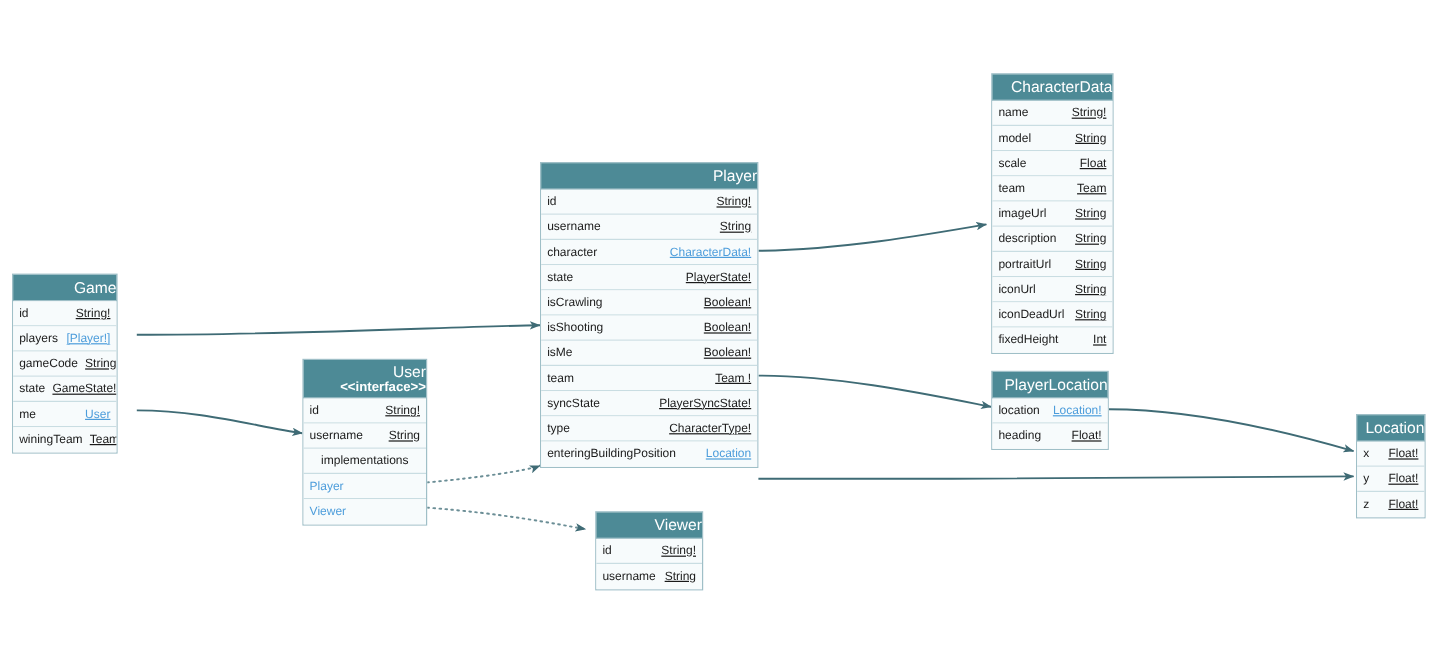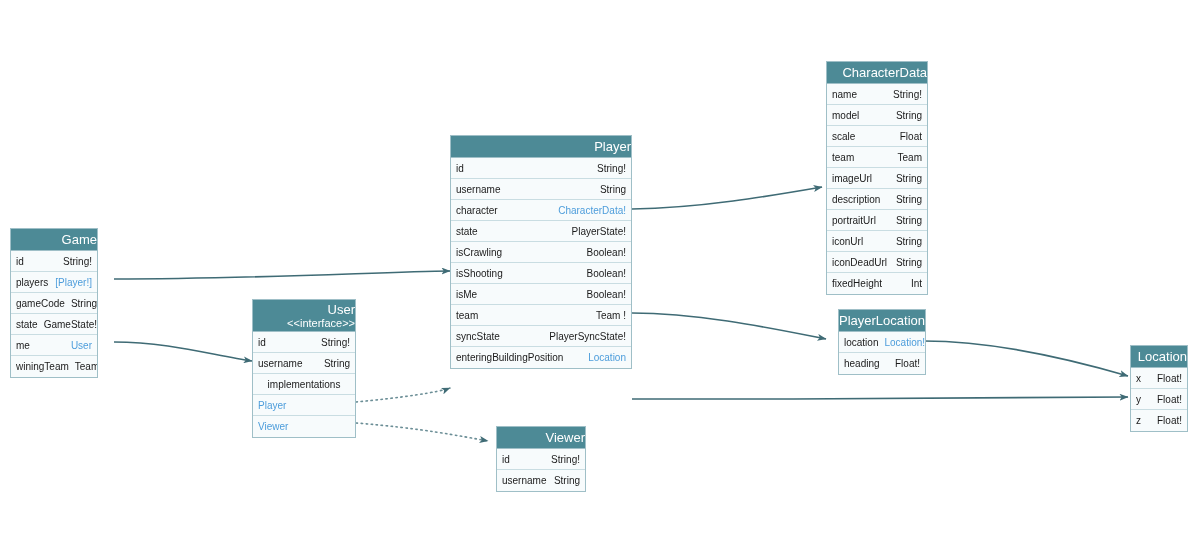--- a/index.html
+++ b/index.html
@@ -49,20 +49,21 @@
   .entity-header.two-line {
     height: 32px;
     line-height: 14px;
     padding-top: 3px;
     box-sizing: border-box;
   }
   .entity-header .sub {
     display: block;
     font-size: 11px;
     line-height: 13px;
+    font-weight: bold;
   }
   .row {
     display: flex;
     align-items: center;
     justify-content: space-between;
     height: 21px;
     box-sizing: border-box;
     border-bottom: 1px solid #c9dde2;
     background: #f7fbfc;
     font-size: 10px;
@@ -73,20 +74,21 @@
   }
   .row:last-child {
     border-bottom: none;
   }
   .row .fname {
     text-align: left;
   }
   .row .ftype {
     text-align: center;
     padding-left: 6px;
+    text-decoration: underline;
   }
   .row.single {
     justify-content: center;
   }
   .row.single .fname {
     text-align: center;
   }
   .row.link-row {
     justify-content: flex-start;
   }
@@ -210,20 +212,24 @@
     </div>
     <div class="row">
       <span class="fname">team</span>
       <span class="ftype">Team !</span>
     </div>
     <div class="row">
       <span class="fname">syncState</span>
       <span class="ftype">PlayerSyncState!</span>
     </div>
     <div class="row">
+      <span class="fname">type</span>
+      <span class="ftype">CharacterType!</span>
+    </div>
+    <div class="row">
       <span class="fname">enteringBuildingPosition</span>
       <span class="ftype type-link">Location</span>
     </div>
   </div>
 
   <div class="entity" style="left:496px; top:426px; width:90px;">
     <div class="entity-header">Viewer</div>
     <div class="row">
       <span class="fname">id</span>
       <span class="ftype">String!</span>
@@ -271,21 +277,21 @@
     <div class="row">
       <span class="fname">iconDeadUrl</span>
       <span class="ftype">String</span>
     </div>
     <div class="row">
       <span class="fname">fixedHeight</span>
       <span class="ftype">Int</span>
     </div>
   </div>
 
-  <div class="entity" style="left:826px; top:309px; width:88px;margin-left:12px;">
+  <div class="entity" style="left:826px; top:309px; width:98px;">
     <div class="entity-header">PlayerLocation</div>
     <div class="row">
       <span class="fname">location</span>
       <span class="ftype type-link">Location!</span>
     </div>
     <div class="row">
       <span class="fname">heading</span>
       <span class="ftype">Float!</span>
     </div>
   </div>

